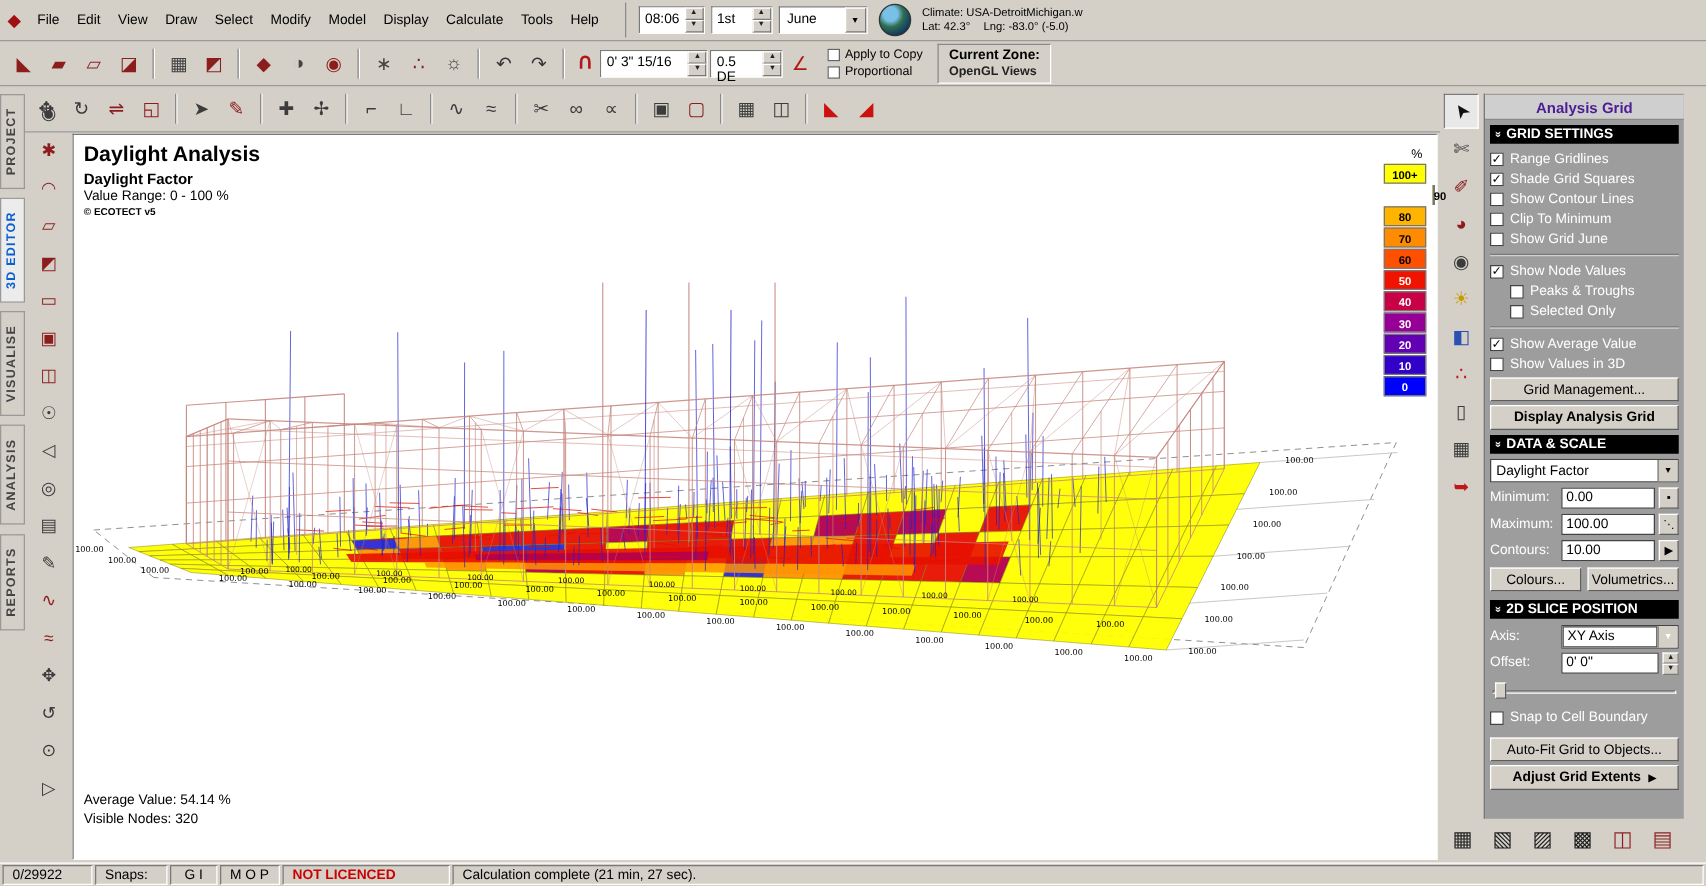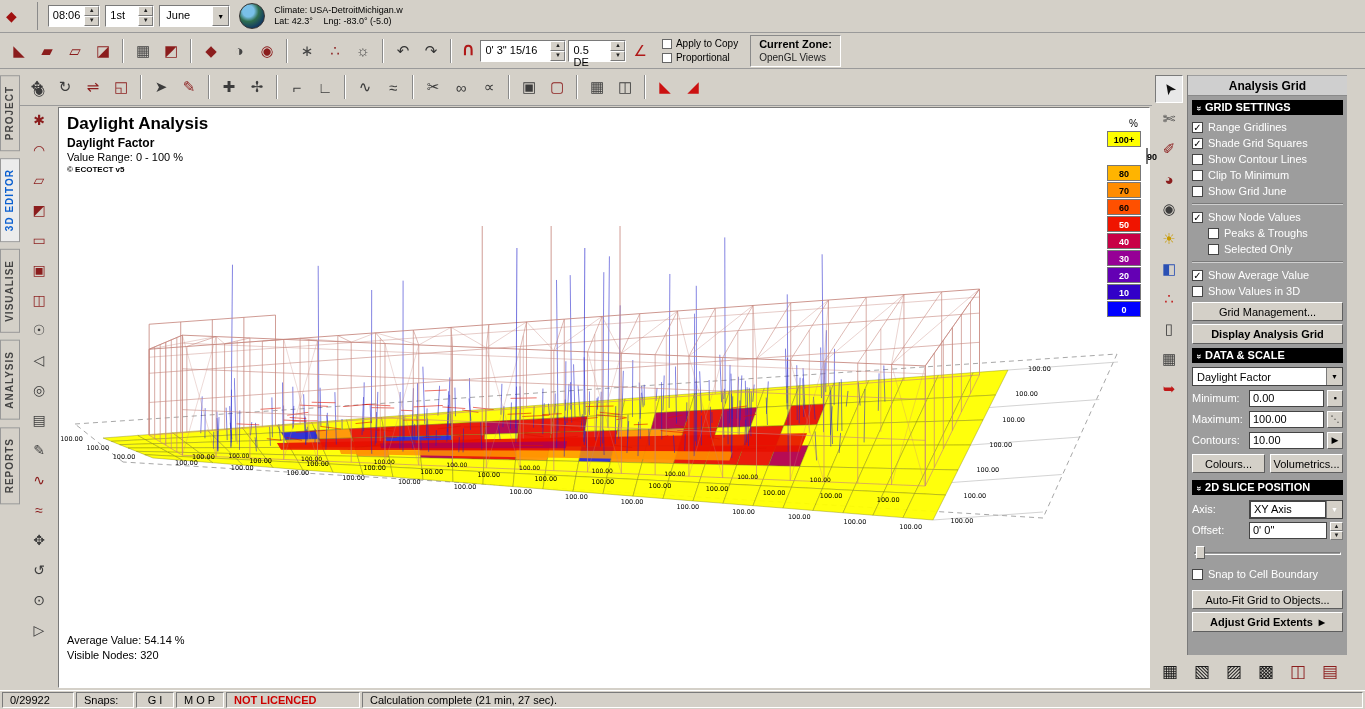--- a/index.html
+++ b/index.html
@@ -38,21 +38,21 @@
               padding-left:24px; gap:2px; border-bottom:1px solid #9a9a9a; }
   .toolbtn { width:26px; height:26px; display:flex; align-items:center; justify-content:center;
              font-size:15px; cursor:default; }
   .vsep { width:2px; height:24px; border-left:1px solid #8a8a8a; border-right:1px solid #ffffff; margin:0 4px; }
   #magnet-icon { color:#b01818; font-size:17px; font-weight:bold; display:inline-block; transform:rotate(180deg); margin:0 4px; }
   #axis-icon { color:#b01818; font-size:15px; margin:0 5px; }
   .mini-cb-col { display:flex; flex-direction:column; gap:3px; margin-left:8px; font-size:10px; }
   .mini-cb { display:flex; align-items:center; gap:4px; }
   .mini-cb .cbx { width:10px; height:10px; background:#fff; border:1px solid #666; }
   #current-zone { margin-left:10px; padding:2px 8px; border:1px solid; border-color:#8a8a8a #fff #fff #8a8a8a;
-                  line-height:13px; white-space:nowrap; }
+                  line-height:13px; white-space:nowrap;font-weight:bold; }
   #current-zone b { font-size:11px; }
   #current-zone .zone-val { font-size:10px; color:#222; }
 
   
   #side-tabs { position:absolute; left:0; top:75px; width:20px; display:flex; flex-direction:column; gap:7px; }
   .side-tab { writing-mode:vertical-rl; transform:rotate(180deg); font-size:10px; font-weight:bold;
               letter-spacing:1px; padding:10px 3px; background:#d4d0c8; border:1px solid #999;
               color:#444; text-align:center; cursor:default; }
   .side-tab.active { color:#0a5fd0; background:#ececec; }
   #left-toolbar { position:absolute; left:21px; top:75px; width:36px; height:614px;
@@ -76,21 +76,21 @@
 
   
   #right-toolbar { position:absolute; left:1152px; top:75px; width:34px; display:flex; flex-direction:column;
                    gap:2px; align-items:center; }
   #right-toolbar .toolbtn { width:28px; height:28px; font-size:15px; }
   .toolbtn.pressed { border:1px solid; border-color:#7a7a7a #fff #fff #7a7a7a; background:#e8e8e8; }
 
   #panel { position:absolute; left:1187px; top:75px; width:160px; height:580px; background:#9d9d9d;
            border-left:1px solid #7a7a7a; padding:0 4px; }
   .panel-title { height:20px; line-height:20px; text-align:center; font-weight:bold; font-size:12px;
-                 color:#000000; background:#cfcfcf; margin:1px -4px 4px -4px; border-bottom:1px solid #8a8a8a; }
+                 color:#4c1d95; background:#cfcfcf; margin:1px -4px 4px -4px; border-bottom:1px solid #8a8a8a; }
   .sec-header { background:#000; color:#fff; font-weight:bold; font-size:11px; height:15px; line-height:15px;
                 padding-left:4px; margin:4px 0; cursor:default; }
   .sec-header .chev { display:inline-block; transform:rotate(90deg); font-size:9px; margin-right:4px; }
   .cb-row { display:flex; align-items:center; gap:5px; height:16px; color:#fff; font-size:11px; cursor:default; }
   .cb-row.indent { padding-left:16px; }
   .cb-box { width:11px; height:11px; background:#fff; border:1px solid #444; font-size:10px; line-height:10px;
             text-align:center; color:#000; flex:none; }
   .p-divider { height:2px; border-top:1px solid #7a7a7a; border-bottom:1px solid #cfcfcf; margin:4px 0; }
   .panel-btn { display:flex; align-items:center; justify-content:center; width:100%; height:19px;
                background:#d4d0c8; border:1px solid; border-color:#fff #5e5e5e #5e5e5e #fff;
@@ -125,20 +125,33 @@
              white-space:nowrap; overflow:hidden; }
   .sb-cell.warning { color:#cc0000; font-weight:bold; }
 </style>
 </head>
 <body>
 
 <div id="root">
 
   <div id="menubar">
     <span id="app-icon">◆</span>
+    <div id="menu-items" style="display: flex;">
+        <span class="menu-item">File</span>
+        <span class="menu-item">Edit</span>
+        <span class="menu-item">View</span>
+        <span class="menu-item">Draw</span>
+        <span class="menu-item">Select</span>
+        <span class="menu-item">Modify</span>
+        <span class="menu-item">Model</span>
+        <span class="menu-item">Display</span>
+        <span class="menu-item">Calculate</span>
+        <span class="menu-item">Tools</span>
+        <span class="menu-item">Help</span>
+      </div>
     <div id="datetime-group">
       <div class="spinbox">
         <span class="spin-val">08:06</span>
         <span class="spin-btns">
           <span class="spin-btn">▲</span>
           <span class="spin-btn">▼</span>
         </span>
       </div>
       <div class="spinbox">
         <span class="spin-val">1st</span>

